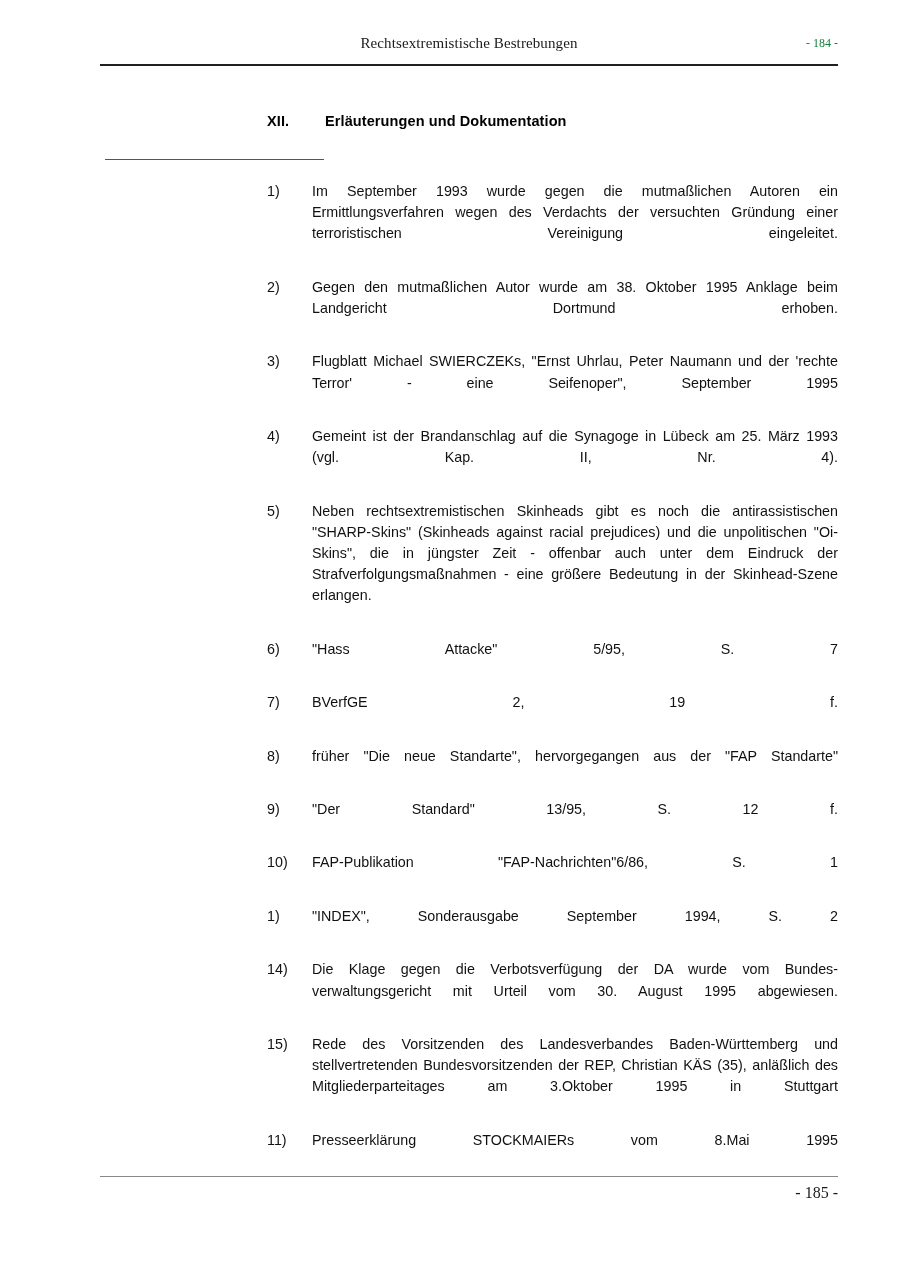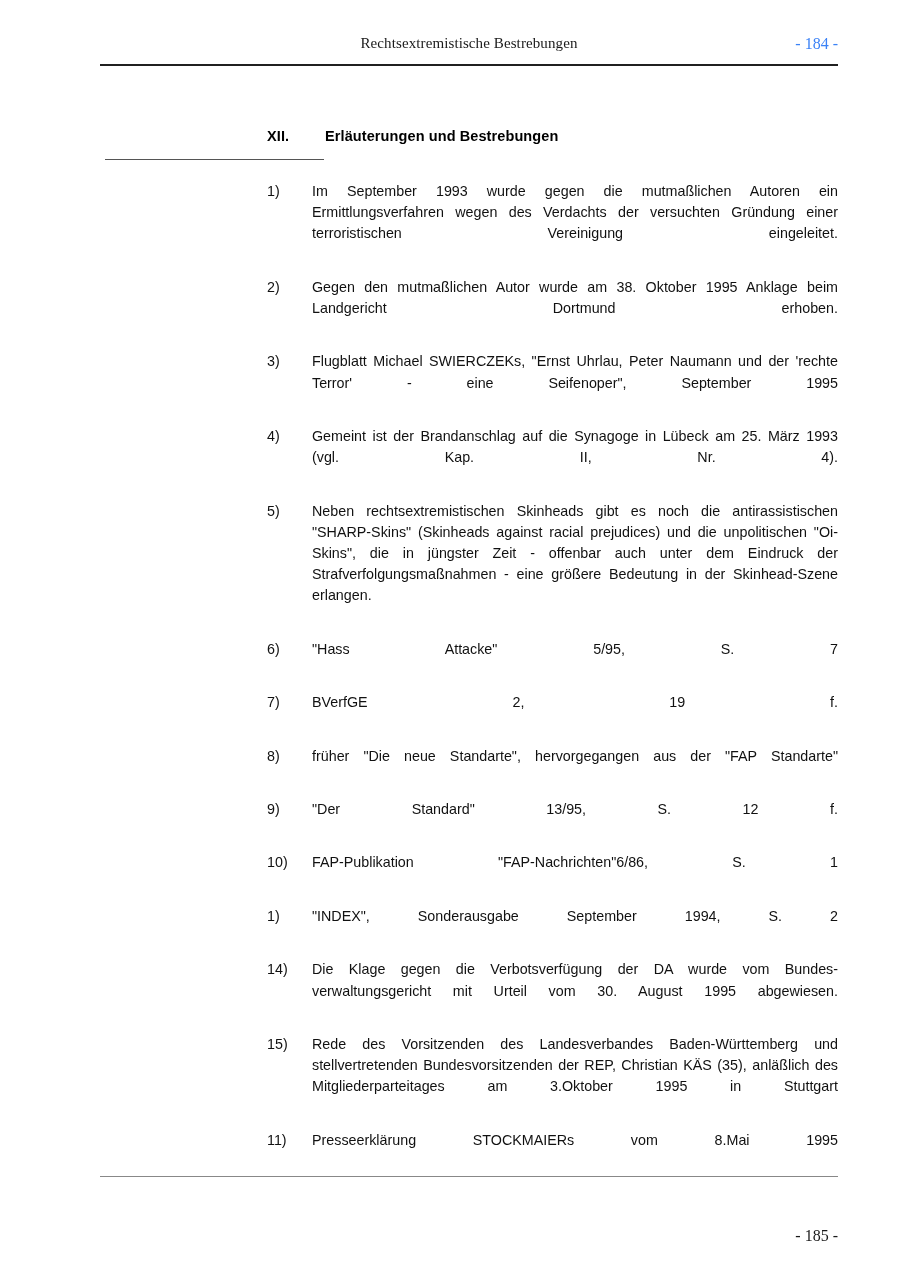--- a/index.html
+++ b/index.html
@@ -36,23 +36,23 @@
     line-height: 19px;
     letter-spacing: 0.1px;
     color: #1a1a1a;
     white-space: nowrap;
   }
   .header-pageno {
     position: absolute;
     right: 0;
     top: 0;
     font-family: "Liberation Serif", serif;
-    font-size: 16px;
+    font-size: 12px;
     line-height: 19px;
-    color: #3b82f6;
+    color: #15803d;
     white-space: nowrap;
   }
   .header-rule {
     position: absolute;
     left: 100px;
     top: 64px;
     width: 738px;
     height: 0;
     border-top: 2px solid #202020;
   }
@@ -65,21 +65,20 @@
     font-size: 14.5px;
     font-weight: bold;
     line-height: 20px;
     letter-spacing: 0.1px;
     white-space: nowrap;
     color: #000000;
   }
   .section-heading .num {
     display: inline-block;
     width: 58px;
-    margin-top: 15px;
   }
 
   
   .footnote-rule {
     position: absolute;
     left: 105px;
     top: 159px;
     width: 219px;
     height: 0;
     border-top: 1px solid #555555;
@@ -136,36 +135,35 @@
   }
   .footer-pageno {
     position: absolute;
     right: 62px;
     top: 1183px;
     font-family: "Liberation Serif", serif;
     font-size: 16px;
     line-height: 20px;
     color: #1a1a1a;
     white-space: nowrap;
-    margin-top: 43px;
   }
 </style>
 </head>
 <body>
 
 <div class="page">
 
   <div class="page-header">
     <div class="header-title">Rechtsextremistische Bestrebungen</div>
     <div class="header-pageno">- 184 -</div>
   </div>
   <div class="header-rule"></div>
 
   <div class="section-heading">
-    <span class="num">XII.</span><span>Erläuterungen und Bestrebungen</span>
+    <span class="num">XII.</span><span>Erläuterungen und Dokumentation</span>
   </div>
 
   <div class="footnote-rule"></div>
 
   <div class="footnotes">
 
     <div class="footnote">
       <span class="fn-num">1)</span>
       <span class="fn-text">Im September 1993 wurde gegen die mutmaßlichen Autoren ein Ermittlungsverfahren wegen des Verdachts der versuchten Gründung einer terroristischen Vereinigung eingeleitet.</span>
     </div>

